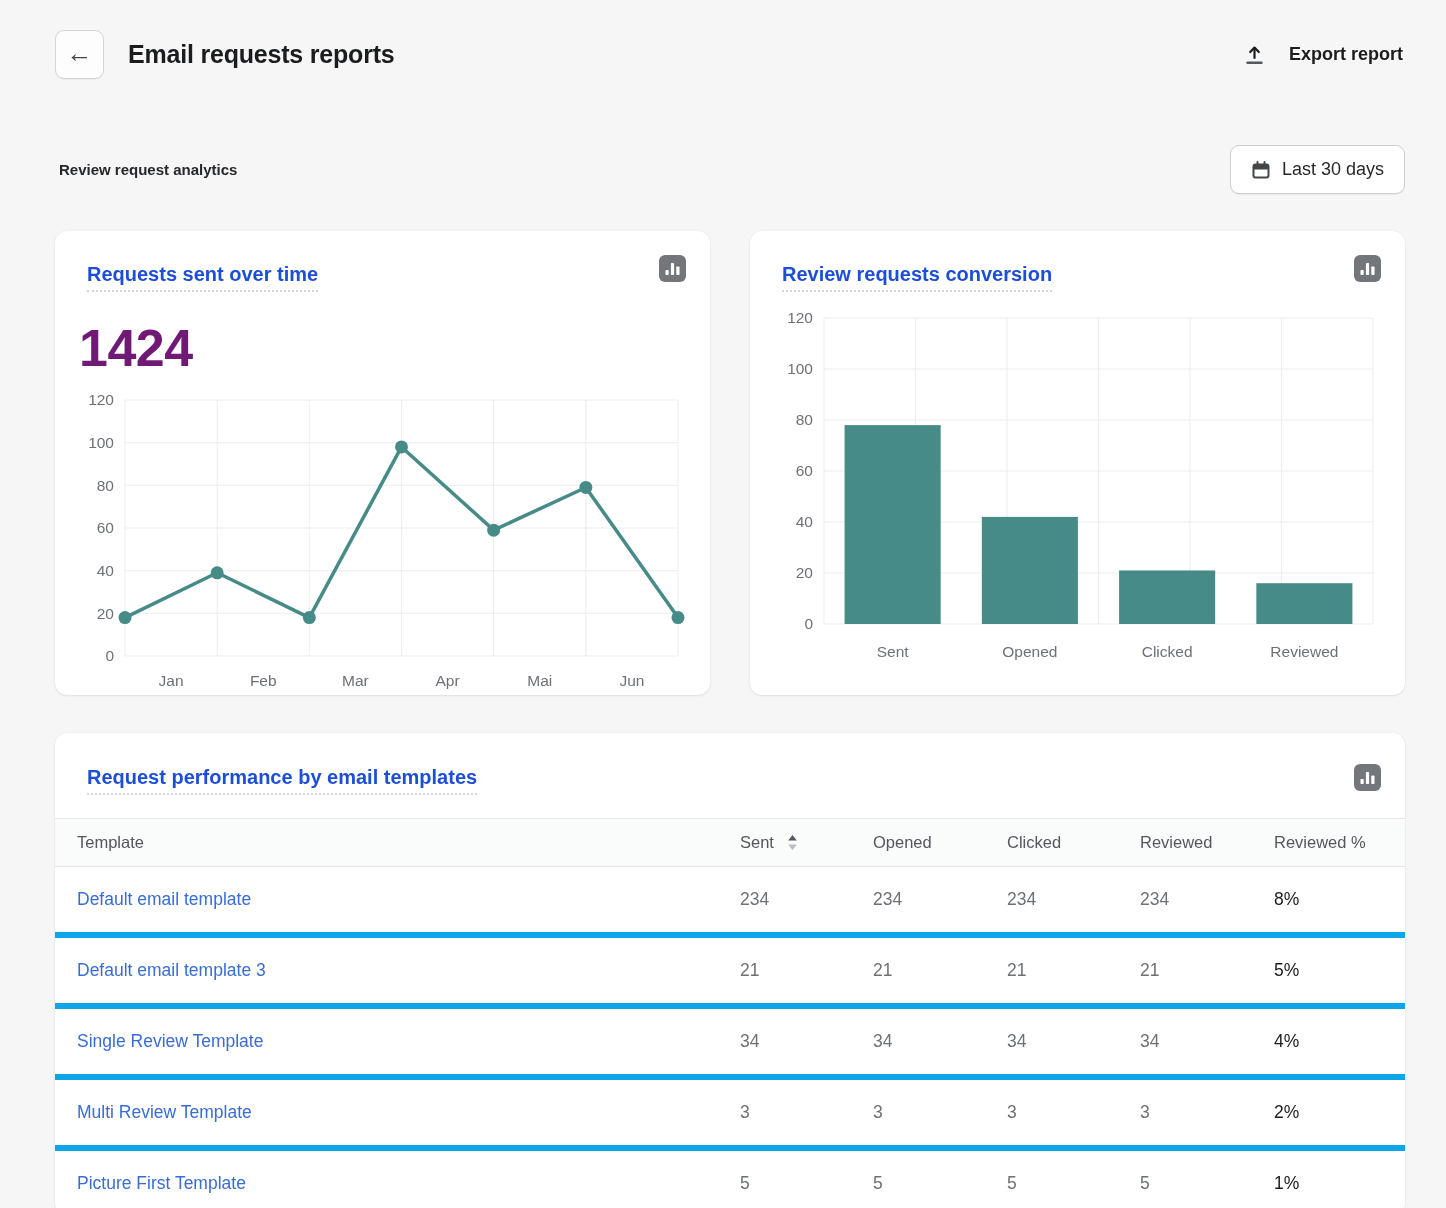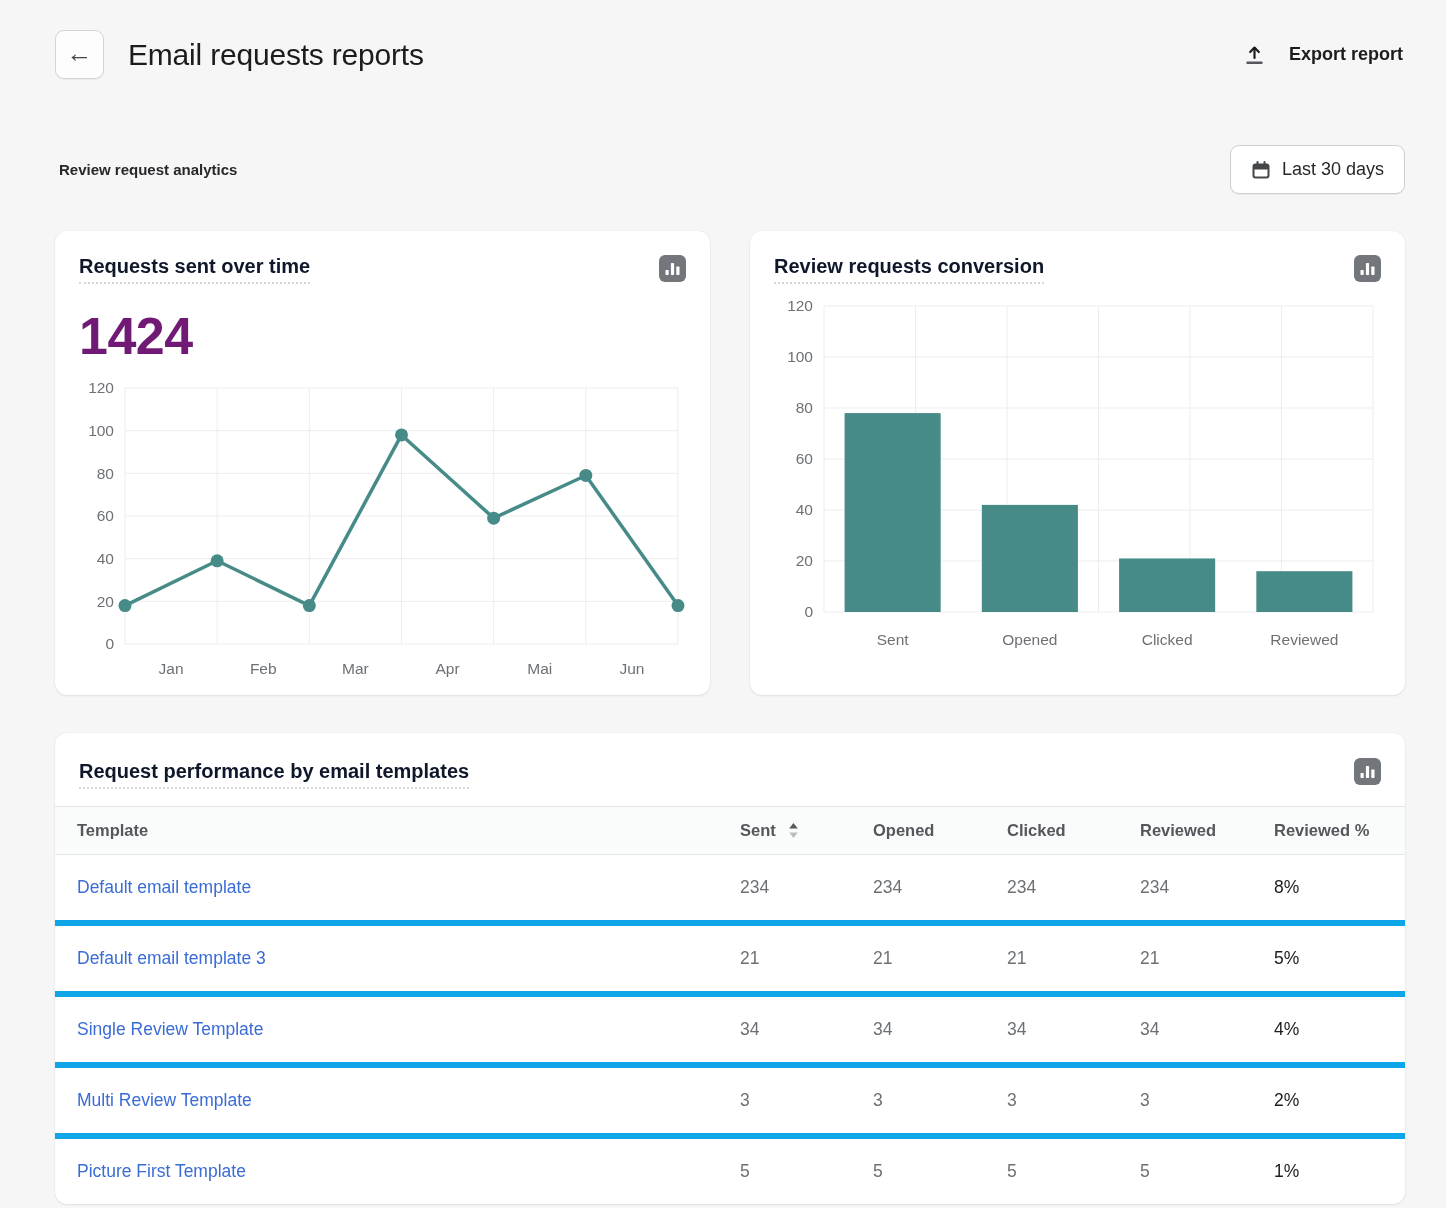--- a/index.html
+++ b/index.html
@@ -13,21 +13,21 @@
 
   
   .topbar{display:flex;justify-content:space-between;align-items:center}
   .topbar-left{display:flex;align-items:center;gap:24px}
   .back-btn{
     width:49px;height:49px;border:1px solid #d2d5d8;border-radius:9px;background:#fdfdfd;
     display:flex;align-items:center;justify-content:center;cursor:pointer;
     box-shadow:0 1px 0 rgba(0,0,0,.04);
   }
   .back-arrow{font-size:26px;line-height:1;color:#44474a;margin-top:-3px}
-  .page-title{margin:0;font-size:30px;font-weight:400;letter-spacing:-.2px;color:#1a1c1d}
+  .page-title{margin:0;font-size:25px;font-weight:700;letter-spacing:-.2px;color:#1a1c1d}
   .export-btn{
     display:flex;align-items:center;gap:24px;background:none;border:none;cursor:pointer;
     font-family:inherit;font-size:18px;font-weight:600;color:#1a1c1d;padding:4px 2px;
   }
 
   
   .toolbar{display:flex;justify-content:space-between;align-items:center;margin-top:66px}
   .section-title{margin:4px;font-size:15px;font-weight:700;color:#26282a}
   .toolbar-actions{display:flex;gap:4px}
   .btn{
@@ -39,37 +39,37 @@
     border-top:7px solid #5a5d61;margin-left:5px}
 
   
   .cards{display:grid;grid-template-columns:1fr 1fr;gap:40px;margin-top:37px}
   .card{
     background:#fff;border-radius:12px;padding:24px;
     box-shadow:0 1px 2px rgba(22,29,37,.09), 0 0 1px rgba(22,29,37,.12);
   }
   .chart-card{height:464px}
   .card-head{display:flex;justify-content:space-between;align-items:flex-start}
-  .card-title{margin:0;font-size:20px;font-weight:600;color:#0f172a}
+  .card-title{margin:8px;font-size:20px;font-weight:600;color:#1d4ed8}
   .dotted{border-bottom:2px dotted #d4d6d9;padding-bottom:5px}
   .chart-badge{
     width:27px;height:27px;border-radius:6px;background:#73777b;border:none;cursor:pointer;
     display:flex;align-items:center;justify-content:center;flex:0 0 auto;padding:0;
   }
   .big-number{font-size:52px;font-weight:700;letter-spacing:-.5px;margin-top:24px;color:#701a75}
   svg.chart{display:block;margin-top:8px}
   .tick{font-size:15.5px;fill:var(--tickcol)}
 
   
   .table-card{margin-top:38px;padding:0;overflow:hidden}
   .table-head{display:flex;justify-content:space-between;align-items:center;padding:25px 24px 21px}
   table{width:100%;border-collapse:collapse;table-layout:fixed}
   thead th{
     background:#fafbfb;border-top:1px solid #e4e5e7;border-bottom:1px solid #e4e5e7;
-    font-weight:700;font-size:16.5px;color:#54575b;text-align:left;padding:14px 0;
+    font-weight:400;font-size:16.5px;color:#54575b;text-align:left;padding:14px 0;
   }
   th:first-child, td:first-child{padding-left:22px}
   .sort-icon{vertical-align:-3px;margin-left:8px}
   tbody td{padding:22px 0;border-bottom:6px solid #0ea5e9;font-size:17.5px;color:#6d7175}
   tbody tr:last-child td{border-bottom:none}
   td.cell-template a{color:var(--link);text-decoration:none;cursor:pointer}
   td.cell-pct{color:#1a1c1d;font-weight:500}
 </style>
 </head>
 <body>

